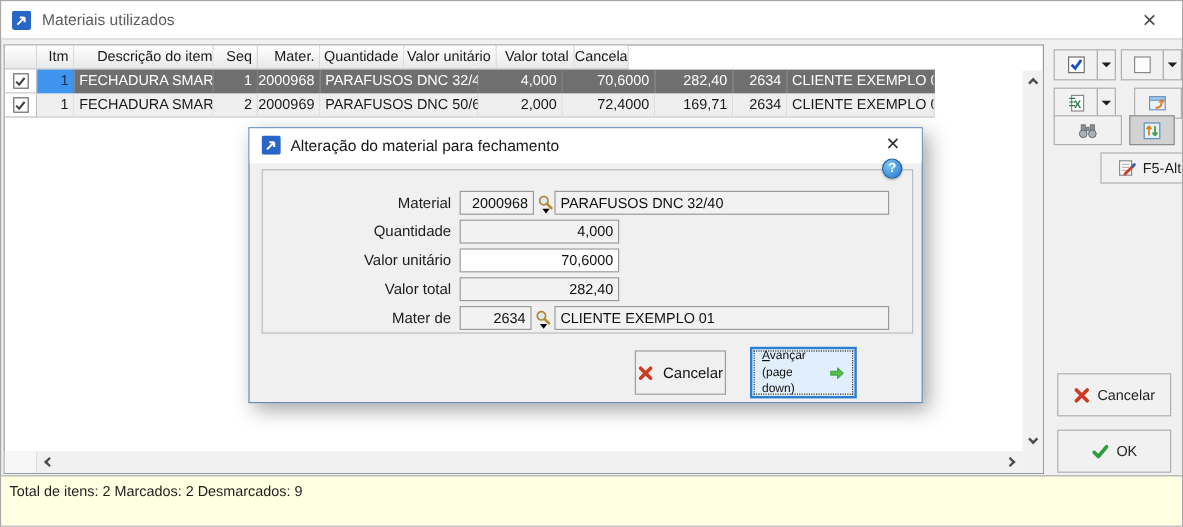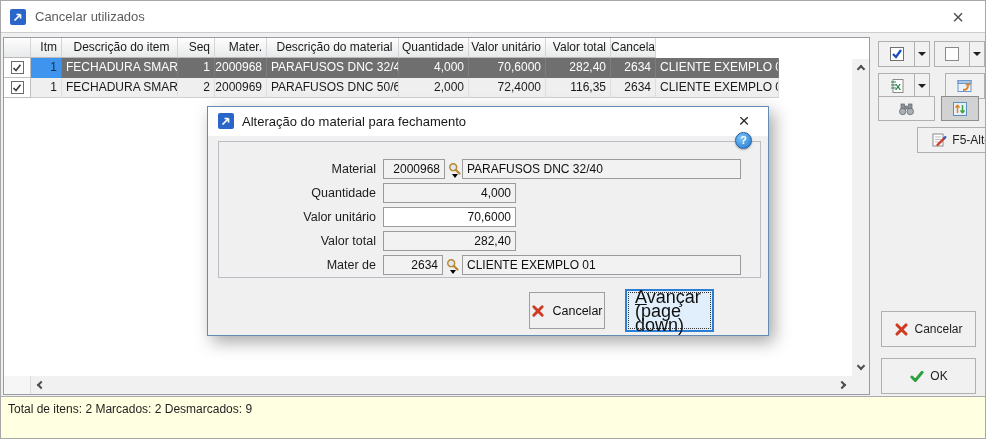--- a/index.html
+++ b/index.html
@@ -25,21 +25,21 @@
   .grid-row { position:absolute; left:0; display:flex; height:20px; }
   .cell { height:20px; line-height:19px; overflow:hidden; white-space:nowrap; font-size:12px; }
   .r0 .cell { background:#6f6f6f; color:#fff; border-right:1px solid #7d7d7d; }
   .r1 .cell { background:#efefef; color:#1a1a1a; border-right:1px solid #dedede; border-bottom:1px solid #cfcfcf; }
   .r0 .cell.itm-focus { background:#3f95ee; color:#0e3057; }
   .cbx-cell { background:#fff !important; border-right:1px solid #bfbfbf !important;
               border-bottom:1px solid #bfbfbf !important; display:flex; align-items:center; justify-content:center; }
   .cbx { width:13px; height:13px; background:#fff; border:1px solid #6a6a6a; display:flex; align-items:center; justify-content:center; }
   .c0{width:27px}.c1{width:31px}.c2{width:116px}.c3{width:37px}.c4{width:52px}.c5{width:132px}
   .c6{width:70px}.c7{width:77px}.c8{width:65px}.c9{width:45px}.c10{width:123px}
-  .ar { text-align:right; padding-right:4px; } .al { text-align:center; padding-left:4px; }
+  .ar { text-align:right; padding-right:4px; } .al { text-align:right; padding-left:4px; }
   
   .vscroll { position:absolute; top:21px; right:0; bottom:18px; width:17px; background:#f1f1f1; }
   .hscroll { position:absolute; left:0; bottom:0; right:17px; height:18px; background:#f1f1f1; display:flex; align-items:stretch; }
   .sb-corner-l { width:27px; background:#f6f6f6; border-right:1px solid #ddd; }
   .sb-btn { width:17px; display:flex; align-items:center; justify-content:center; }
   .vscroll .sb-btn { width:17px; height:17px; position:absolute; left:0; }
   .sb-track { flex:1; }
   .sb-corner-br { position:absolute; right:0; bottom:0; width:17px; height:18px; background:#f1f1f1; }
   .chev { width:6px; height:6px; border-left:2px solid #4d4d4d; border-bottom:2px solid #4d4d4d; display:inline-block; }
   .chev.up{transform:rotate(135deg); margin-top:3px} .chev.down{transform:rotate(-45deg); margin-bottom:3px}
@@ -68,46 +68,45 @@
   .frow { position:absolute; left:0; height:20px; display:flex; align-items:center; }
   .flabel { position:absolute; left:0; width:157px; text-align:right; font-size:12.5px; color:#1c1c1c; line-height:20px; }
   .dinput { height:20px; border:1px solid #9b9b9b; font-size:12px; font-family:"Liberation Sans",sans-serif;
             padding:0 4px; background:#fff; color:#101010; }
   .dinput.ro { background:#f2f2f2; }
   .lookup { position:absolute; width:15px; display:flex; flex-direction:column; align-items:center; }
   .tri-down { width:0; height:0; border-left:3px solid transparent; border-right:3px solid transparent; border-top:4px solid #000; margin-top:-1px; }
   .dbtn { position:absolute; display:flex; align-items:center; justify-content:center; gap:7px;
           background:#f0f0f0; border:1px solid #9e9e9e; font-size:12.5px; color:#101010; }
   .dbtn.focus-default { background:#e0effb; border:2px solid #2a7fd4; outline:1px dotted #333; outline-offset:-4px; }
-  .adv-text { text-align:left; line-height:14px; font-size:18px; }
+  .adv-text { text-align:left; line-height:14px; font-size:10px; }
   .adv-text span { display:block; }
   .ufirst::first-letter { text-decoration:underline; }
 </style>
 </head>
 <body>
 
 <div class="window">
 
   <div class="titlebar">
     <svg class="app-icon" viewBox="0 0 16 16">
       <rect width="16" height="16" rx="2" fill="#2a66c8"></rect>
       <path d="M4.5 11.5 L10.5 5.5 M10.5 5.5 h-4 M10.5 5.5 v4" stroke="#fff" stroke-width="1.7" fill="none"></path>
     </svg>
-    <span class="win-title">Cancelar utilizados</span>
+    <span class="win-title">Materiais utilizados</span>
     <span class="win-close">×</span>
   </div>
 
   <div class="grid-container">
     <div class="grid-head">
       <div class="hcell c0"></div>
       <div class="hcell c1 ar">Itm</div>
       <div class="hcell c2 al">Descrição do item</div>
       <div class="hcell c3 ar">Seq</div>
       <div class="hcell c4 ar">Mater.</div>
-      <div class="hcell c5 al">Descrição do material</div>
       <div class="hcell c6 ar">Quantidade</div>
       <div class="hcell c7 ar">Valor unitário</div>
       <div class="hcell c8 ar">Valor total</div>
       <div class="hcell c9 ar">Cancelar</div>
     </div>
 
     <div class="grid-row r0" style="top:20px">
       <div class="cell c0 cbx-cell">
         <span class="cbx">
           <svg width="10" height="10" viewBox="0 0 10 10">
@@ -135,21 +134,21 @@
             </svg>
         </span>
       </div>
       <div class="cell c1 ar">1</div>
       <div class="cell c2 al">FECHADURA SMART</div>
       <div class="cell c3 ar">2</div>
       <div class="cell c4 ar">2000969</div>
       <div class="cell c5 al">PARAFUSOS DNC 50/63</div>
       <div class="cell c6 ar">2,000</div>
       <div class="cell c7 ar">72,4000</div>
-      <div class="cell c8 ar">116,35</div>
+      <div class="cell c8 ar">169,71</div>
       <div class="cell c9 ar">2634</div>
       <div class="cell c10 al">CLIENTE EXEMPLO 01</div>
     </div>
 
     <div class="vscroll">
       <div class="sb-btn" style="top:0">
           <span class="chev up"></span>
         </div>
       <div class="sb-btn" style="bottom:0; top:auto; position:absolute;">
           <span class="chev down"></span>

